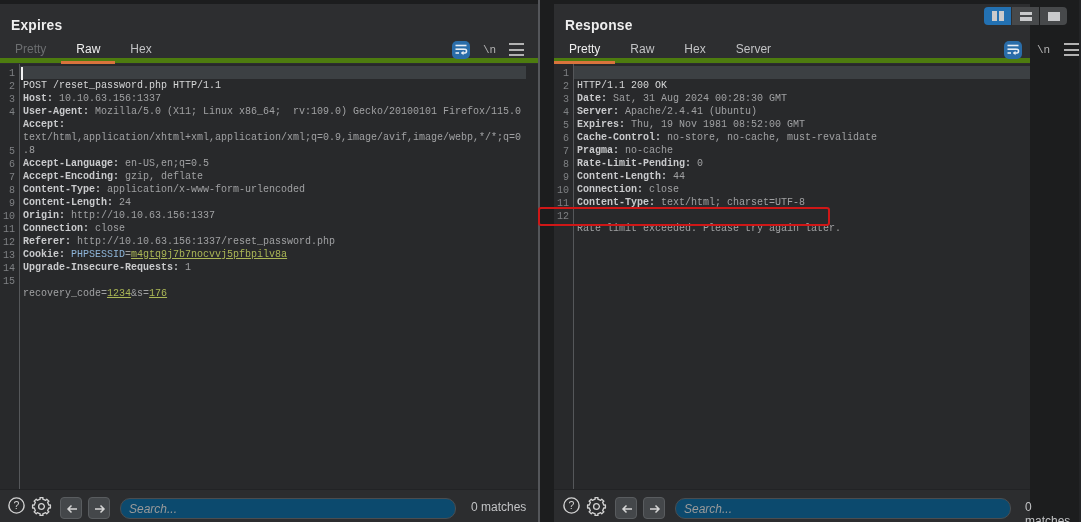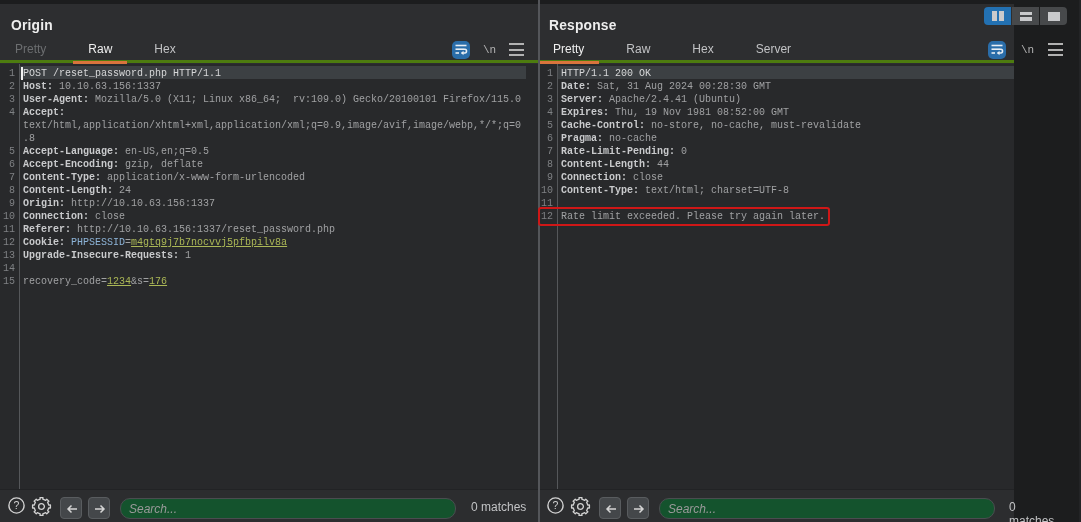--- a/index.html
+++ b/index.html
@@ -1,52 +1,52 @@
 <!DOCTYPE html>
 <html><head>
 <meta charset="utf-8">
 <style>
   * { margin:0; padding:0; box-sizing:border-box; }
   html,body { width:1081px; height:522px; background:#1c1d1e; overflow:hidden;
     font-family:"Liberation Sans", sans-serif; }
   .panel { position:absolute; top:4px; height:518px; background:#2d2e30; }
   #pL { left:0; width:538px; }
-  #pR { left:538px; width:476px;padding-left:12px; }
+  #pR { left:554px; width:476px;padding-left:12px; }
   .ptitle { position:absolute; left:11px; top:14px; font-size:13.8px; font-weight:bold;
     color:#eeeeee; letter-spacing:0.2px; }
   .tabs { position:absolute; left:0; top:32px; height:27px; width:100%;
-    border-bottom:3px solid #4d7c0f; display:flex;gap:12px; }
+    border-bottom:5px solid #4d7c0f; display:flex; }
   .tab { height:27px; line-height:26px; padding:0 15px; font-size:12px; color:#c2c3c5;
     text-align:center; position:relative; }
   .tab.sel { color:#efefef; }
   .tab.sel::after { content:""; position:absolute; left:0; right:0; bottom:-1px;
     height:3px; background:#d9743c; }
   .tab.dis { color:#6c6e70; }
   .editor { position:absolute; left:0; top:60px; height:429px; width:100%;
     background:#28292b; overflow:hidden; }
   .gline { position:absolute; left:19px; top:0; bottom:0; width:1px; background:#55575a; }
   .rows { position:absolute; left:0; top:3px; width:100%;
     font-family:"Liberation Mono", monospace; font-size:10px; line-height:13px;
     white-space:pre; color:#a0a1a3; }
   .row { height:13px; position:relative; }
   .num { position:absolute; left:0; width:15px; text-align:right; color:#7f8184; }
-  .txt { position:absolute; left:23px; }
+  .txt { position:absolute; left:23px;margin-top:12px; }
   .hl { position:absolute; left:20px; height:13px; background:#3c4043; }
   .hl1 { color:#d6d7d8; }
   .hn { font-weight:bold; color:#c9cacc; }
   .cb { color:#8db4d8; }
   .cg { color:#abb756;text-decoration:underline; }
   .caret { position:absolute; left:21px; top:0; width:2px; height:13px; background:#f2f2f2; }
   .footer { position:absolute; left:0; bottom:0; height:33px; width:100%;
     background:#2c2d2f; border-top:1px solid #222325; }
   .fic { position:absolute; top:7px; color:#d2d2d2; }
   .abtn { position:absolute; top:7px; width:22px; height:22px; background:#44474a;
     border:1px solid #595c5f; border-radius:4px; }
   .abtn svg { position:absolute; left:3px; top:3px; }
-  .sbox { position:absolute; top:8px; height:21px; background:#14532d;
+  .sbox { position:absolute; top:8px; height:21px; background:#0c4a6e;
     border:1px solid #4a4d50; border-radius:10px; }
   .sbox span { position:absolute; left:8px; top:3px; font-style:italic;
     font-size:12px; color:#9a9a9a; }
   .matches { position:absolute; top:10px; font-size:12px; color:#c2c3c5; }
   .wrapbtn { position:absolute; top:37px; width:18px; height:18px; background:#2a6da9;
     border-radius:5px; }
   .nl { position:absolute; top:40px; font-family:"Liberation Mono", monospace;
     font-size:11px; color:#b2b2b2; }
   .burger { position:absolute; top:39px; width:15px; }
   .burger div { height:2px; background:#b2b2b2; margin-bottom:3.5px; }
@@ -57,21 +57,21 @@
   .lb.b2 { left:28px; }
   .lb.b3 { left:56px; border-radius:0 4px 4px 0; }
   .lb i { position:absolute; background:#c9cacc; }
   #redbox { position:absolute; left:538px; top:207px; width:292px; height:19px;
     border:2px solid #cf1717; border-radius:3px; }
 </style>
 </head>
 <body>
 
 <div class="panel" id="pL">
-  <div class="ptitle">Origin</div>
+  <div class="ptitle">Expires</div>
   <div class="tabs">
     <div class="tab dis">Pretty</div>
       <div class="tab sel">Raw</div>
       <div class="tab">Hex</div>
   </div>
   <div class="wrapbtn" style="left:452px;">
     <svg width="18" height="17" viewBox="0 0 18 17">
       <line x1="3.5" y1="4.5" x2="14.5" y2="4.5" stroke="#e8eef4" stroke-width="1.6"></line>
       <line x1="3.5" y1="8.2" x2="12" y2="8.2" stroke="#e8eef4" stroke-width="1.6"></line>
       <line x1="3.5" y1="12" x2="7" y2="12" stroke="#e8eef4" stroke-width="1.6"></line>

